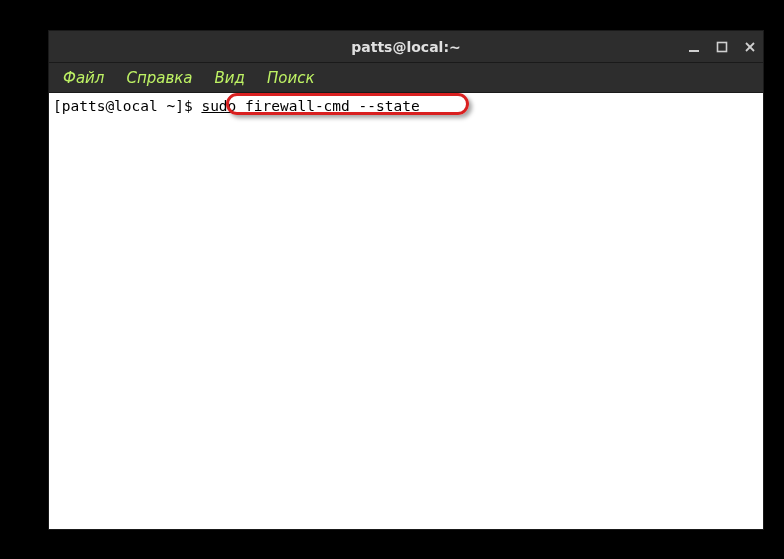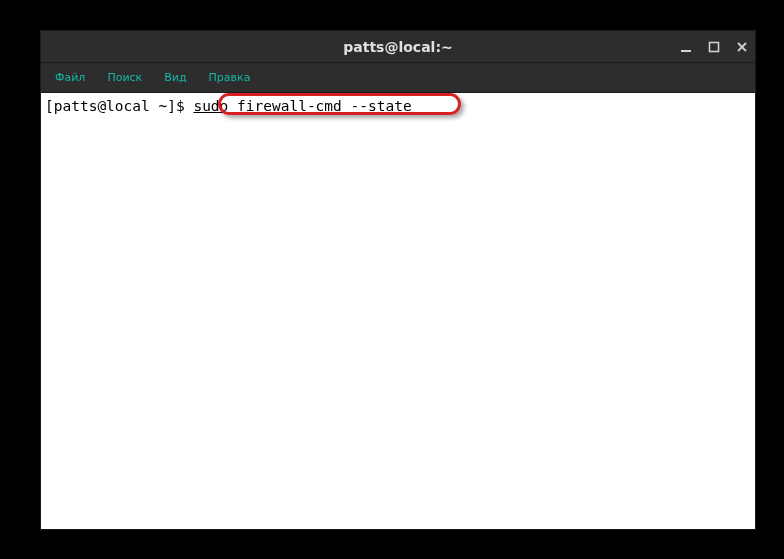--- a/index.html
+++ b/index.html
@@ -9,21 +9,21 @@
     }
     body {
       background: #000;
       width: 784px;
       height: 559px;
       font-family: "DejaVu Sans Mono", "Liberation Mono", monospace;
       position: relative;
     }
     .outer-frame {
       position: absolute;
-      left: 40px;
+      left: 48px;
       top: 30px;
       width: 716px;
       height: 500px;
       background: #2d2d2d;
       border: 1px solid #1a1a1a;
       box-shadow: 0 2px 8px rgba(0,0,0,0.5);
     }
     .titlebar {
       height: 32px;
       background: #2d2d2d;
@@ -64,25 +64,26 @@
     .menubar {
       height: 30px;
       background: #2d2d2d;
       display: flex;
       align-items: center;
       padding: 0 4px;
       gap: 2px;
       border-bottom: 1px solid #1a1a1a;
     }
     .menu-item {
-      color: #14b8a6;
+      color: #bef264;
       font-family: "DejaVu Sans", "Liberation Sans", sans-serif;
-      font-size: 11px;
+      font-size: 15px;
       padding: 4px 10px;
       cursor: pointer;
+      font-style: italic;
     }
     .terminal-area {
       background: #fff;
       height: calc(100% - 62px);
       padding: 4px 4px;
       font-size: 14.5px;
       line-height: 1.3;
       color: #000;
       position: relative;
     }
@@ -130,22 +131,22 @@
         <svg viewBox="0 0 12 12">
             <line x1="2" y1="2" x2="10" y2="10" stroke="currentColor" stroke-width="1.8"></line>
             <line x1="10" y1="2" x2="2" y2="10" stroke="currentColor" stroke-width="1.8"></line>
           </svg>
       </span>
     </div>
   </div>
 
   <div class="menubar">
     <span class="menu-item">Файл</span>
+    <span class="menu-item">Справка</span>
+    <span class="menu-item">Вид</span>
     <span class="menu-item">Поиск</span>
-    <span class="menu-item">Вид</span>
-    <span class="menu-item">Правка</span>
   </div>
 
   <div class="terminal-area">
     <div class="term-line"><span class="prompt">[patts@local ~]$ </span><span class="command">sudo firewall-cmd --state</span></div>
     <div class="highlight-annotation"></div>
   </div>
 </div>
 
 </body></html>

